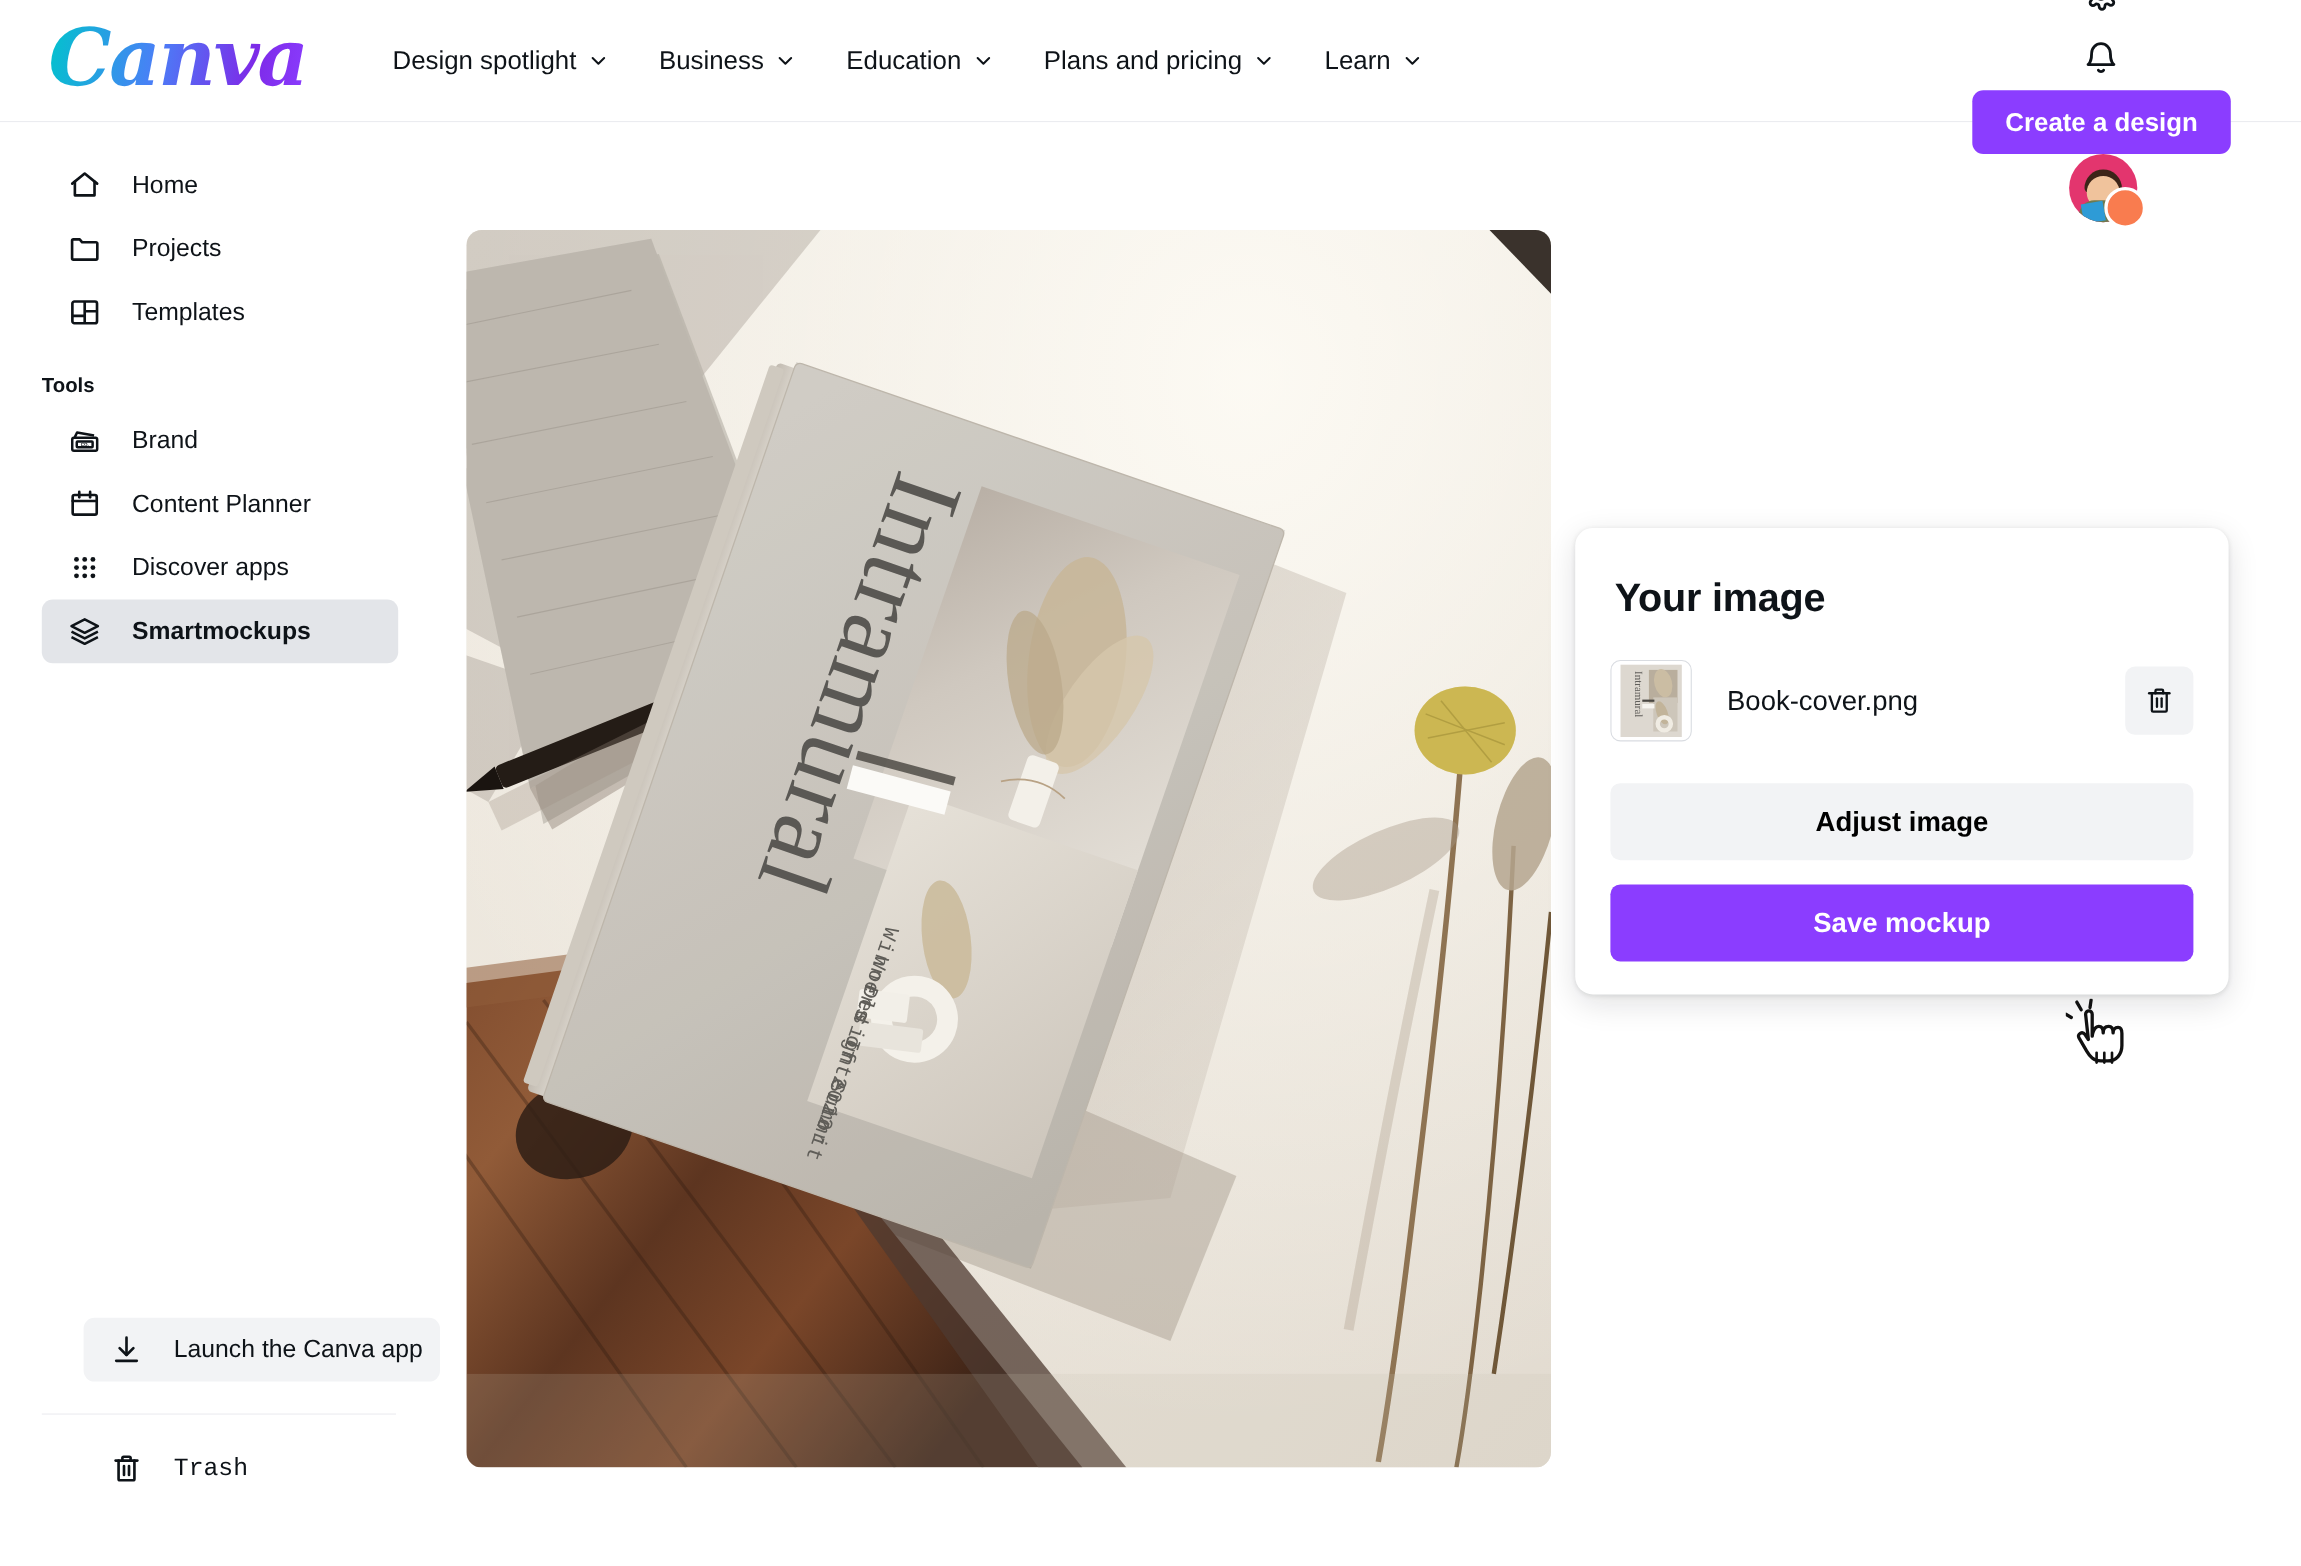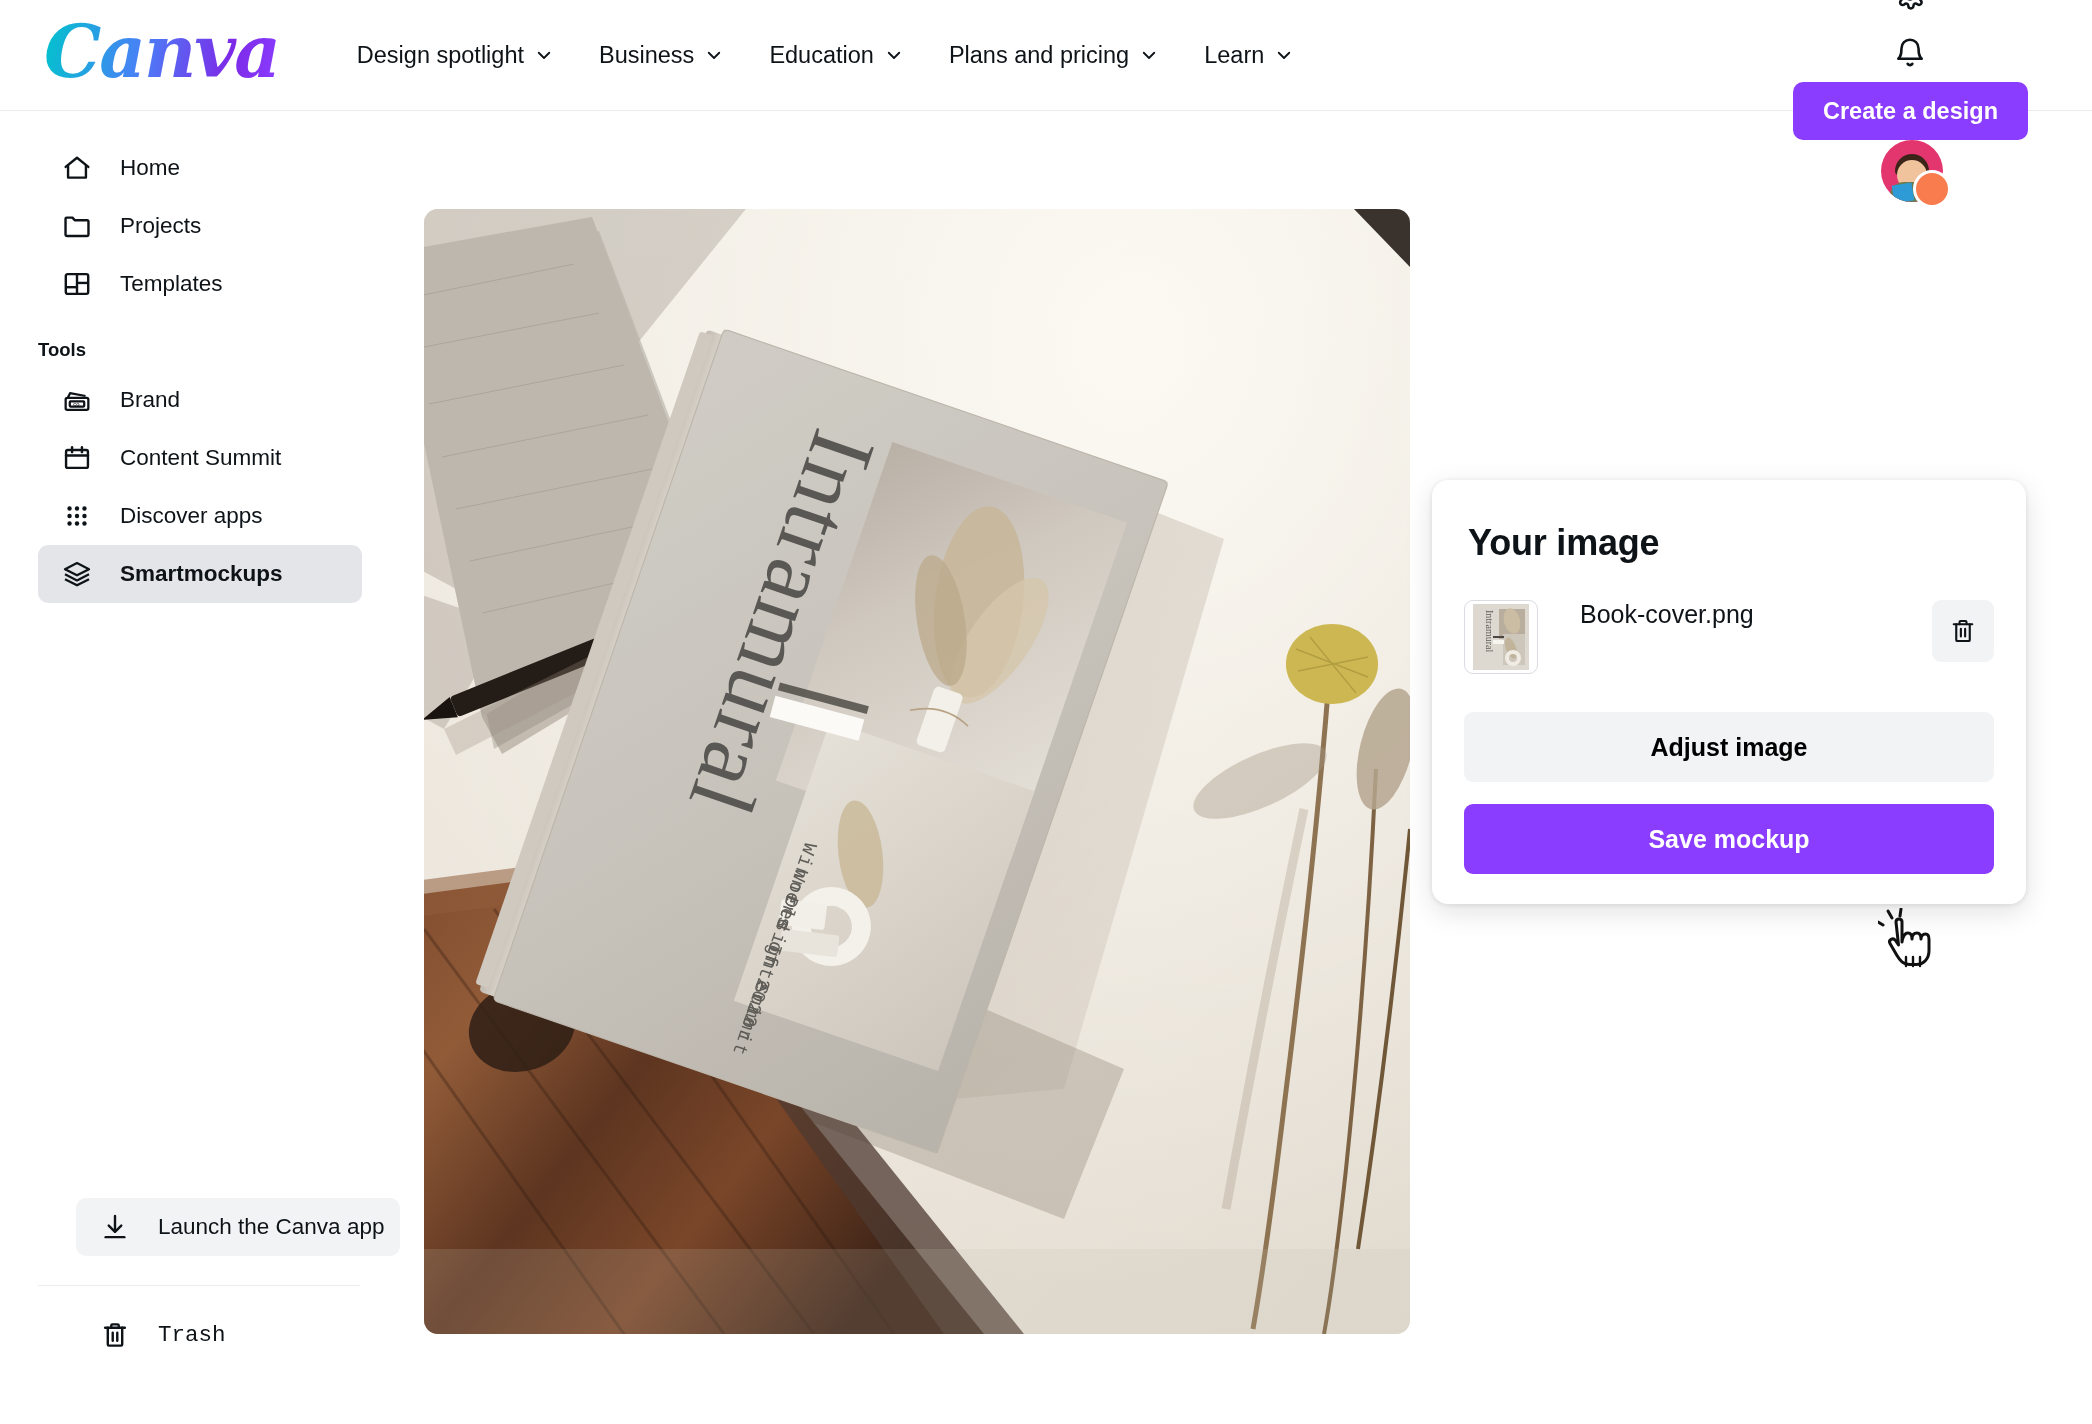--- a/index.html
+++ b/index.html
@@ -182,22 +182,22 @@
     border-radius: 16px;
     box-shadow: 0 1px 5px rgba(14,19,24,.10), 0 8px 28px rgba(14,19,24,.12);
     padding: 36px 32px 30px 32px;
   }
   #panel-title {
     font-size: 36px; font-weight: 700; color: #0e1318;
     margin: 6px 0 36px 4px;
     letter-spacing: -.2px;
   }
   #file-row {
-    display: flex; align-items: flex-start;
-    gap: 42px;
+    display: flex; align-items: center;
+    gap: 32px;
     margin-bottom: 38px;
   }
   #file-thumb {
     width: 74px; height: 74px; flex: 0 0 74px;
     border: 1px solid #d9dce1;
     border-radius: 9px;
     background: #ffffff;
     display: flex; align-items: center; justify-content: center;
     overflow: hidden;
     cursor: pointer;
@@ -372,21 +372,21 @@
 
   <div class="side-item">
     <span class="side-ico">
       <svg width="32" height="32" viewBox="0 0 24 24" fill="none" stroke="#0e1318" stroke-width="1.8" stroke-linecap="round" stroke-linejoin="round">
         <rect x="3.8" y="6" width="16.4" height="13.4" rx="1.3"></rect>
         <line x1="3.8" y1="10.1" x2="20.2" y2="10.1"></line>
         <line x1="8.3" y1="3.9" x2="8.3" y2="7.6"></line>
         <line x1="15.7" y1="3.9" x2="15.7" y2="7.6"></line>
       </svg>
     </span>
-    <span>Content Summit</span>
+    <span>Content Planner</span>
   </div>
 
   <div class="side-item">
     <span class="side-ico">
       <svg width="32" height="32" viewBox="0 0 24 24" fill="#0e1318" stroke="none">
         <circle cx="6.4" cy="6.4" r="1.65"></circle>
           <circle cx="12" cy="6.4" r="1.65"></circle>
           <circle cx="17.6" cy="6.4" r="1.65"></circle>
         <circle cx="6.4" cy="12" r="1.65"></circle>
           <circle cx="12" cy="12" r="1.65"></circle>

